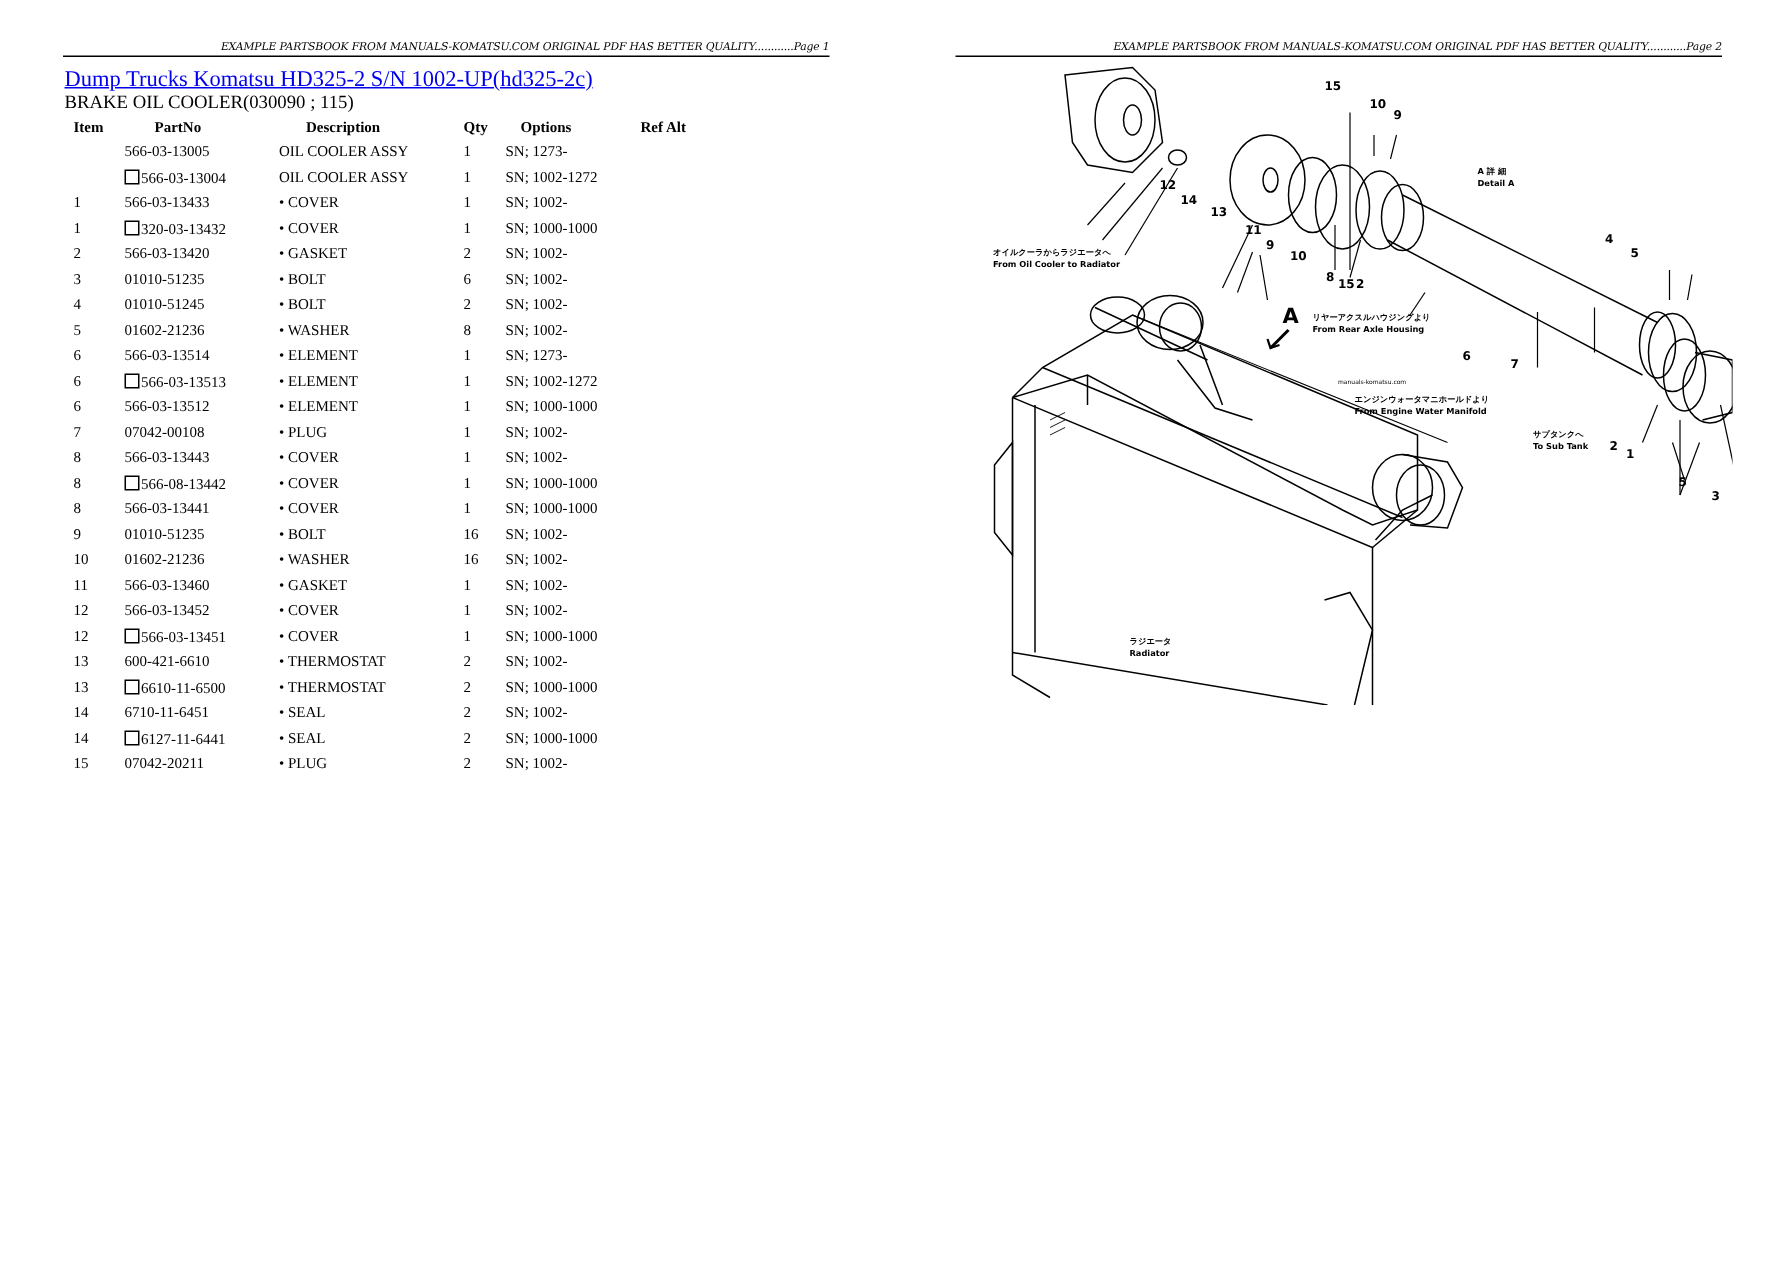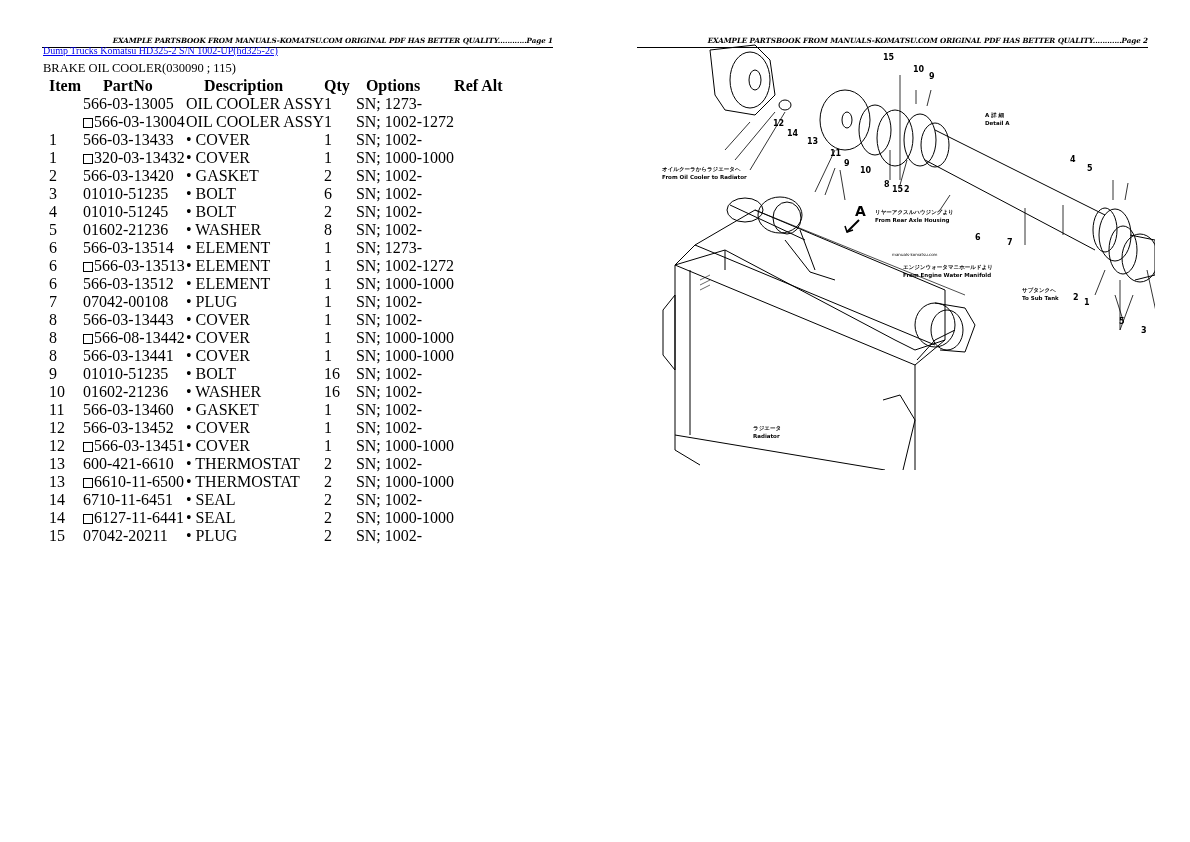--- a/index.html
+++ b/index.html
@@ -1,25 +1,25 @@
 <!DOCTYPE html>
 <html><head>
 <meta charset="utf-8">
 <style>
   html, body { margin: 0; padding: 0; background: #ffffff; }
   body { width: 1190px; height: 842px; position: relative; overflow: hidden; font-family: "DejaVu Serif", serif; color: #000; }
   .page { position: absolute; top: 0; height: 842px; }
   .page-left { left: 0; width: 595px; }
   .page-right { left: 595px; width: 595px; }
-  .banner { position: absolute; top: 35px; height: 12px; border-bottom: 1px solid #000; font-family: "DejaVu Serif", serif; font-weight: bold; font-style: italic; font-size: 7.2px; text-align: right; white-space: nowrap; letter-spacing: -0.1px; line-height: 12px; }
+  .banner { position: absolute; top: 25px; height: 12px; border-bottom: 1px solid #000; font-family: "DejaVu Serif", serif; font-weight: normal; font-style: italic; font-size: 7.2px; text-align: right; white-space: nowrap; letter-spacing: -0.1px; line-height: 12px; }
   .page-left .banner { left: 42px; width: 511px; }
   .page-right .banner { left: 42px; width: 511px; }
-  .title-link { position: absolute; left: 43px; top: 45px; font-family: "Liberation Serif", serif; font-size: 10px; color: #0000ee; text-decoration: underline; white-space: nowrap; }
+  .title-link { position: absolute; left: 43px; top: 45px; font-family: "Liberation Serif", serif; font-size: 15px; color: #0000ee; text-decoration: underline; white-space: nowrap; }
   .subtitle { position: absolute; left: 43px; top: 61px; font-family: "Liberation Serif", serif; font-size: 12.5px; white-space: nowrap; }
-  .parts-table { position: absolute; left: 43px; top: 77px; border-collapse: collapse; font-family: "Liberation Serif", serif; font-size: 16px; }
+  .parts-table { position: absolute; left: 43px; top: 77px; border-collapse: collapse; font-family: "Liberation Serif", serif; font-size: 10px; }
   .parts-table th { font-weight: bold; text-align: left; height: 16px; padding: 0; white-space: nowrap; }
   .parts-table td { height: 17px; padding: 0; white-space: nowrap; vertical-align: middle; }
   .c-item { width: 34px; padding-left: 6px !important; }
   .c-part { width: 83px; margin-left: 28px; }
   .c-desc { width: 105px; }
   .c-qty { width: 22px; }
   .c-opt { width: 80px; }
   .c-ref { width: 50px; margin-left: 48px; }
   th.c-item { padding-left: 6px !important; }
   th.c-part { padding-left: 20px !important; }

